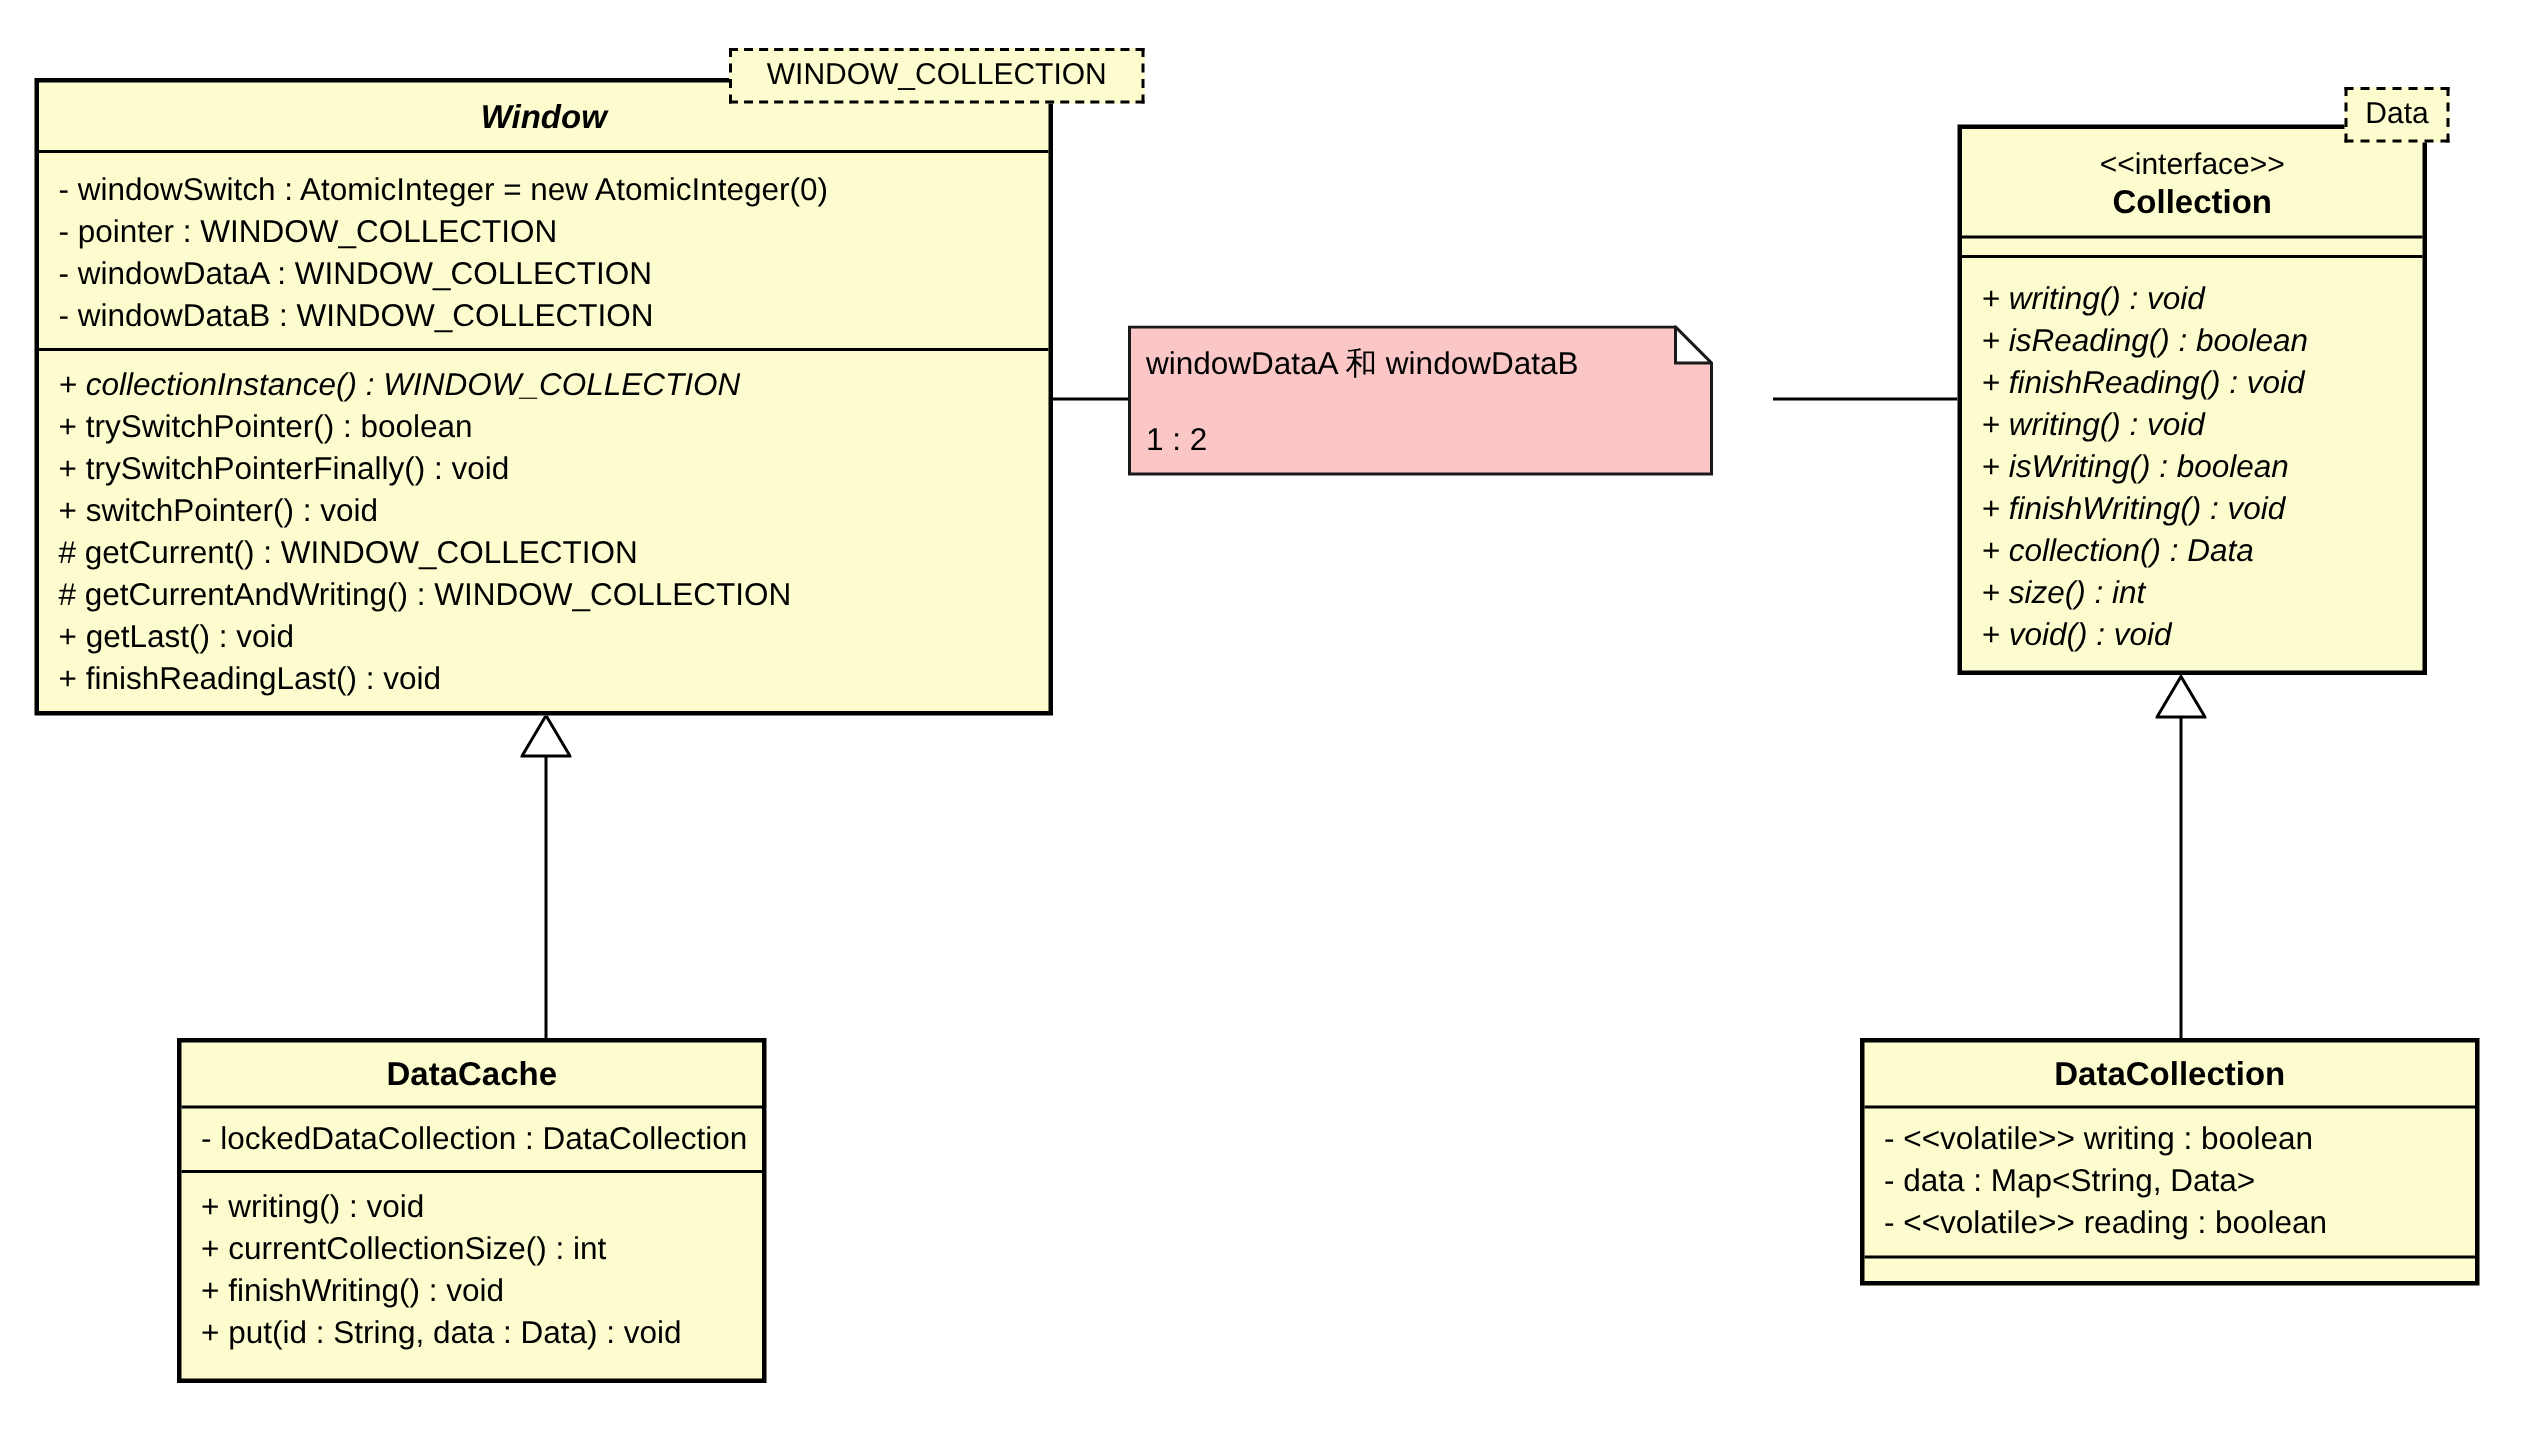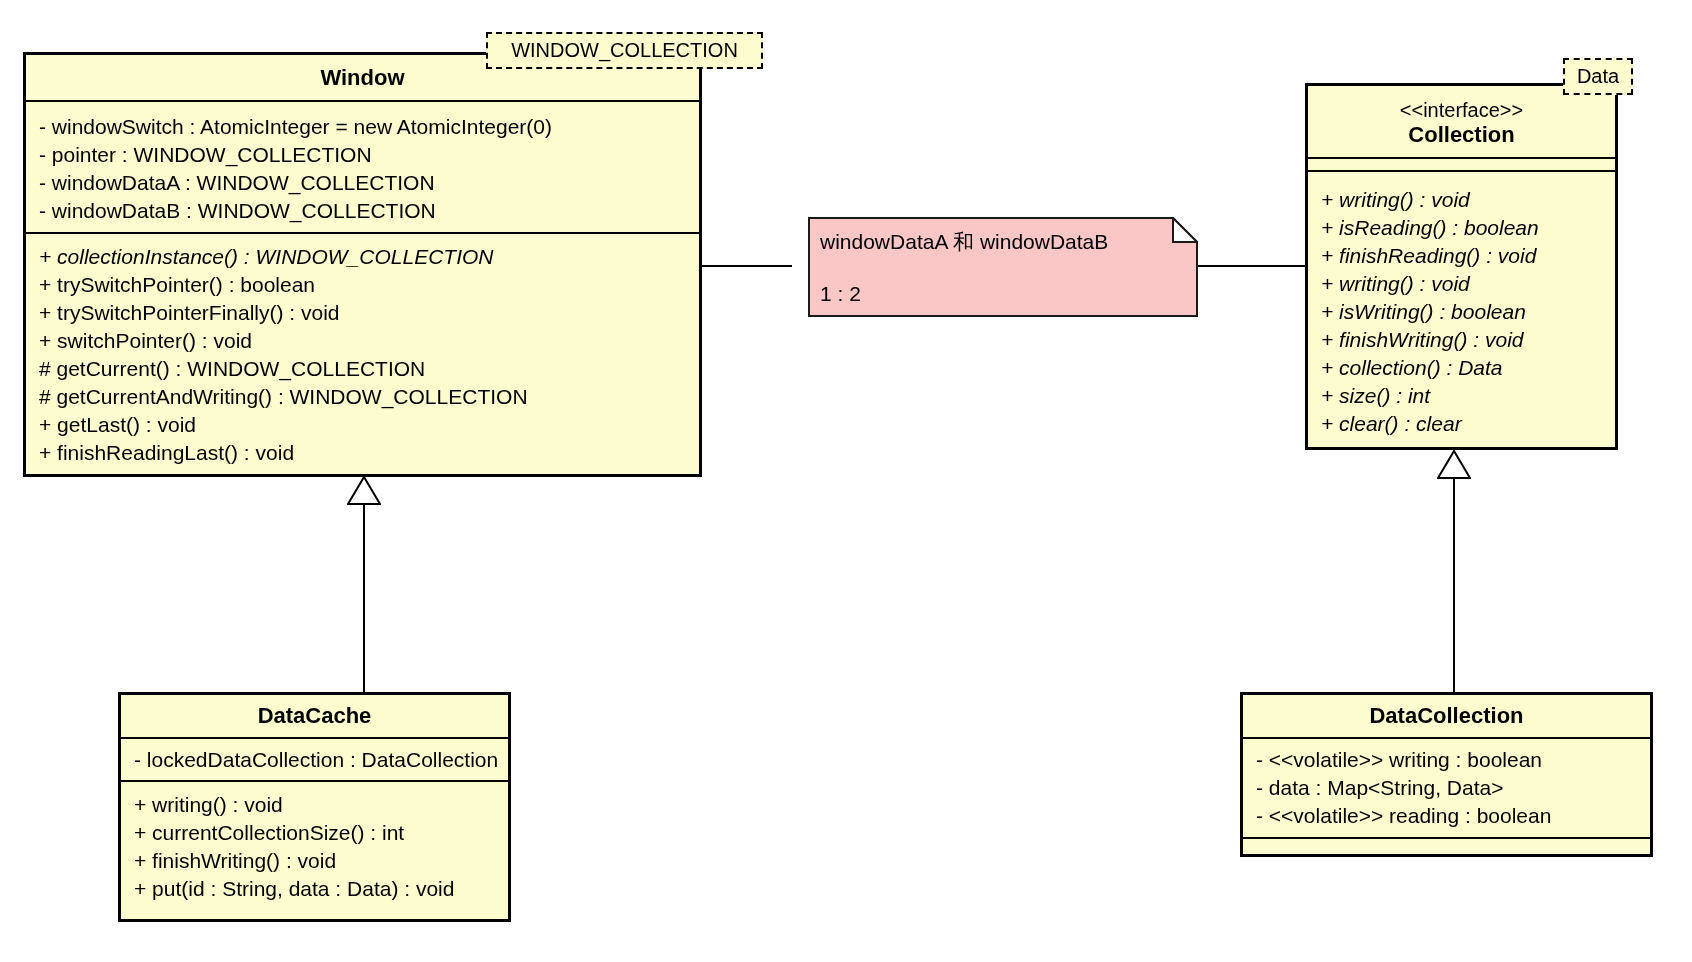--- a/index.html
+++ b/index.html
@@ -2,21 +2,21 @@
 <html><head>
 <meta charset="utf-8">
 <style>
   html,body{margin:0;padding:0;background:#ffffff;}
   body{width:1692px;height:962px;position:relative;overflow:hidden;
        font-family:"Liberation Sans","DejaVu Sans",sans-serif;color:#000;}
   
   .uml-class{position:absolute;background:#FCFCCE;border:3px solid #000;box-sizing:border-box;}
   .title-row{display:flex;align-items:center;justify-content:center;box-sizing:border-box;}
   .cls-title{font-size:22px;font-weight:bold;}
-  .cls-title.abstract{}
+  .cls-title.abstract{font-style:italic;}
   .stereotype{font-size:20px;}
   .compartment{border-top:2px solid #000;box-sizing:border-box;overflow:hidden;}
   .member{font-size:21px;line-height:28px;white-space:nowrap;padding:0 13px;}
   .member.italic{font-style:italic;}
   
   .tpl-tag{position:absolute;background:#FCFCCE;border:2px dashed #000;box-sizing:border-box;
            display:flex;align-items:center;justify-content:center;font-size:20px;z-index:6;}
   
   .note{position:absolute;z-index:4;}
   .note-text{position:absolute;font-size:21px;white-space:nowrap;}
@@ -80,25 +80,25 @@
   <div class="compartment" style="height:13px"></div>
   <div class="compartment" style="height:277px;padding-top:14px">
     <div class="member italic">+ writing() : void</div>
     <div class="member italic">+ isReading() : boolean</div>
     <div class="member italic">+ finishReading() : void</div>
     <div class="member italic">+ writing() : void</div>
     <div class="member italic">+ isWriting() : boolean</div>
     <div class="member italic">+ finishWriting() : void</div>
     <div class="member italic">+ collection() : Data</div>
     <div class="member italic">+ size() : int</div>
-    <div class="member italic">+ clear() : clear</div>
+    <div class="member italic">+ void() : void</div>
   </div>
 </div>
 
-<div class="note" style="left:808px;top:217px;width:390px;height:101px">
+<div class="note" style="left:752px;top:217px;width:390px;height:101px">
   <svg width="390" height="101">
     <polygon points="1,1 365,1 389,25 389,99 1,99" fill="#FAC6C6" stroke="#1a1a1a" stroke-width="2"></polygon>
     <polygon points="365,1 365,25 389,25" fill="#ffffff" stroke="#1a1a1a" stroke-width="2"></polygon>
   </svg>
   <div class="note-text" style="left:12px;top:11px">windowDataA 和 windowDataB</div>
   <div class="note-text" style="left:12px;top:65px">1 : 2</div>
 </div>
 
 <div class="uml-class" style="left:118px;top:692px;width:393px;height:230px">
   <div class="title-row" style="height:42px">

